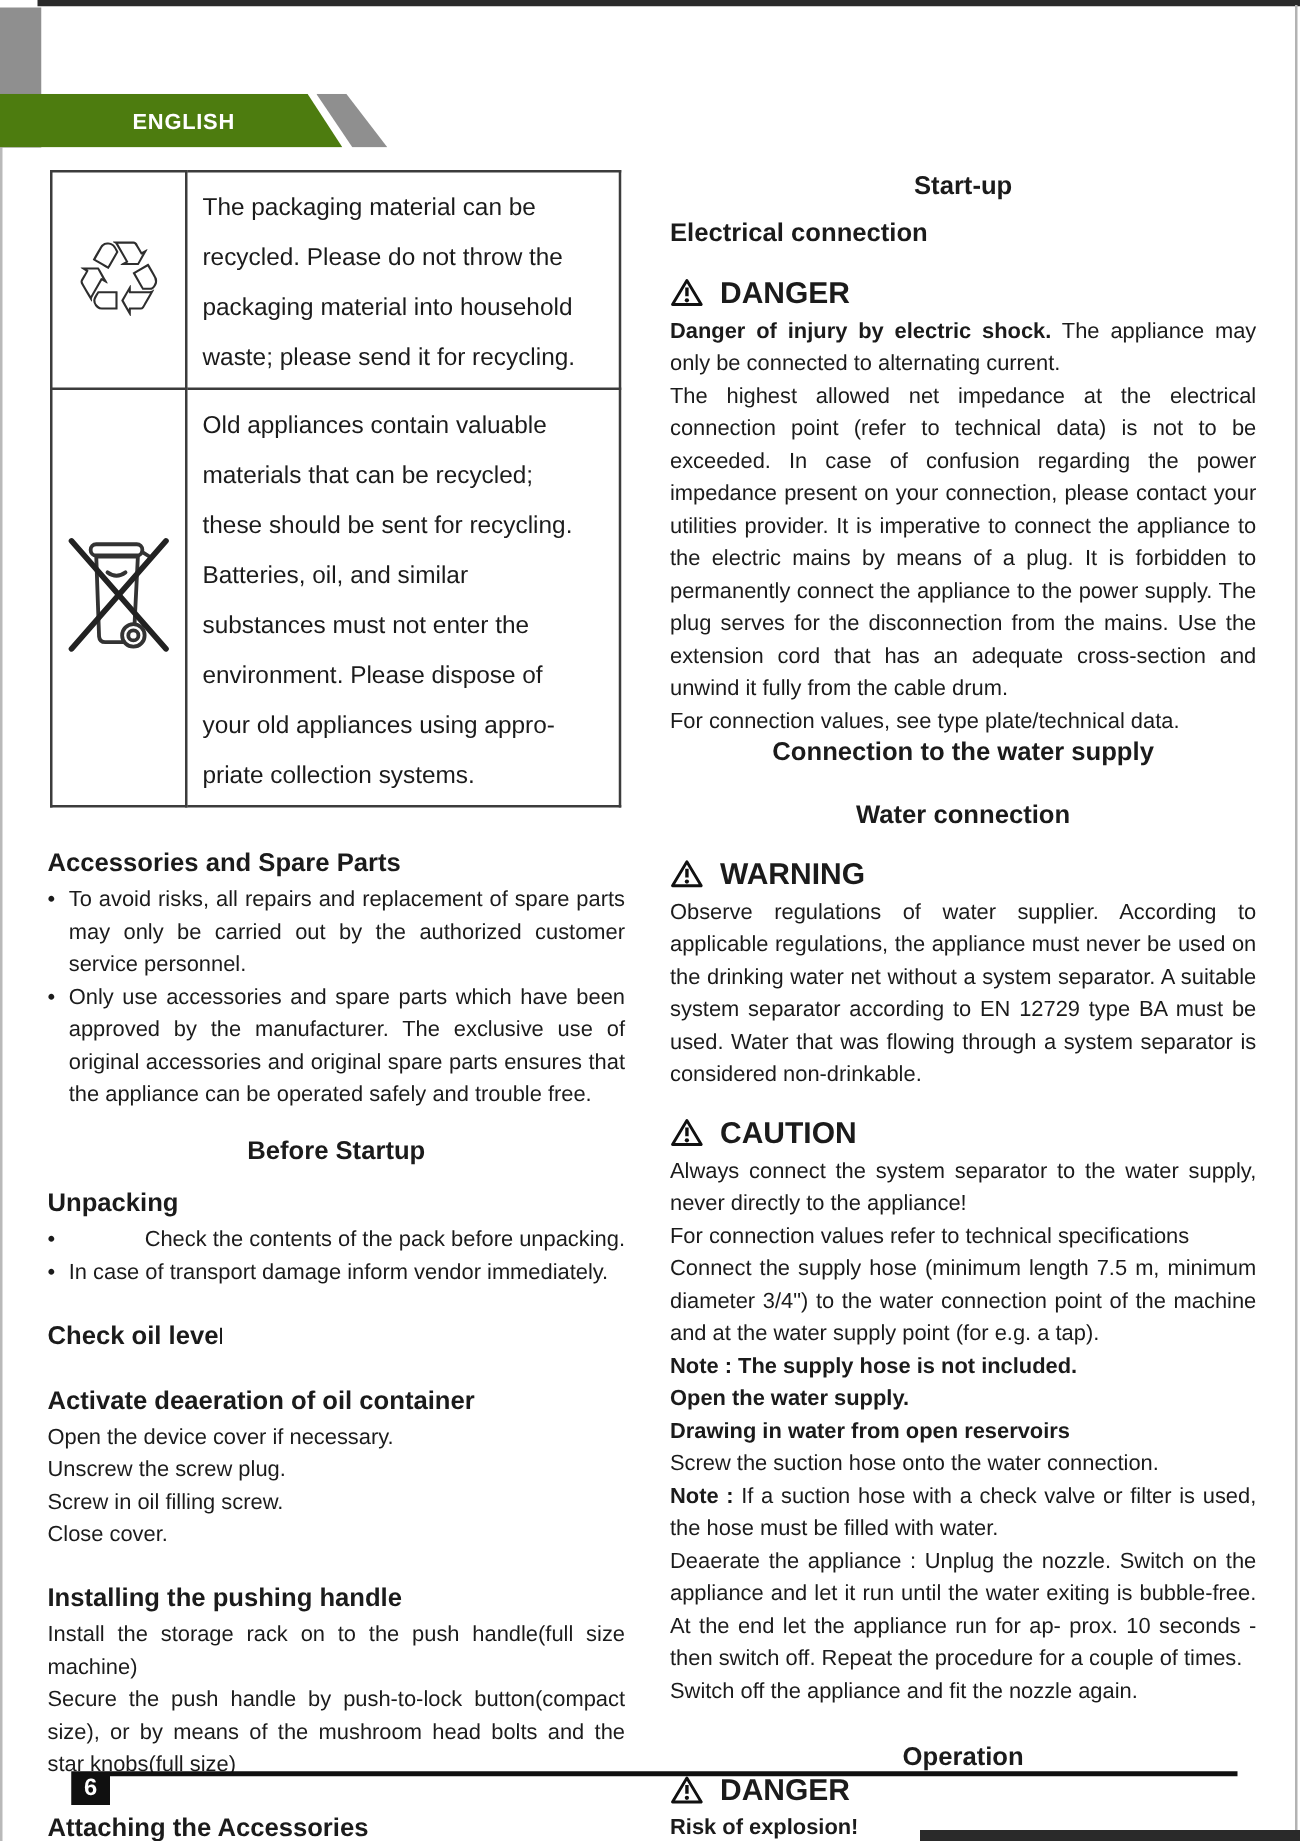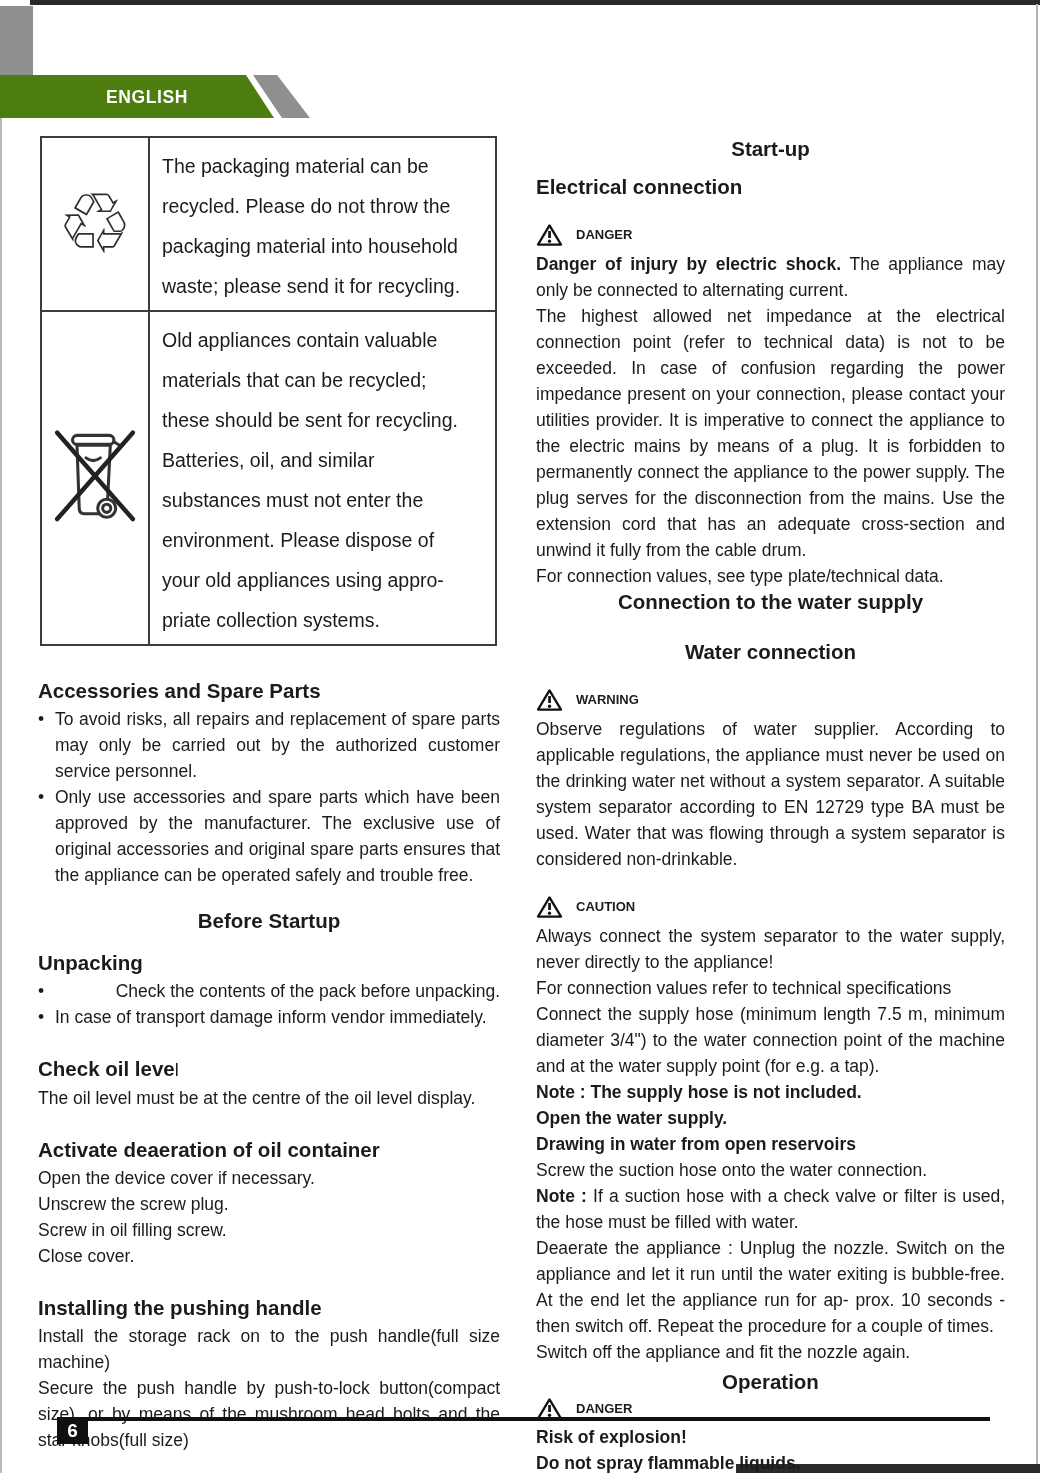--- a/index.html
+++ b/index.html
@@ -39,21 +39,21 @@
   .row1{height:157px;}
   .row2{height:240px;}
   .recycle-glyph{font-size:84px;line-height:1;color:#2e2e2e;font-family:"DejaVu Sans",sans-serif;}
 
   
   .bullet{display:flex;}
   .bullet .dot{width:17px;flex:none;}
   .bullet .bt{flex:1;text-align:justify;}
 
   
-  .warn-row{display:flex;align-items:center;gap:13px;font-weight:bold;font-size:13px;
+  .warn-row{display:flex;align-items:flex-start;gap:13px;font-weight:bold;font-size:24px;
             margin:22px 0 3px 0;}
   .warn-row svg{flex:none;display:block;}
 
   
   .page-badge{position:absolute;left:57px;top:1417px;width:31px;height:27px;background:#101010;
             color:#fff;font-size:19px;font-weight:bold;text-align:center;line-height:28px;}
   .footer-line{position:absolute;left:88px;top:1417px;width:902px;height:4px;background:#101010;}
 
   .mt0{margin-top:16px;} .mt12{margin-top:12px;} .mt20{margin-top:20px;} .mt24{margin-top:24px;}
 </style>
@@ -129,21 +129,20 @@
     <div class="bullet">
       <span class="dot">•</span>
       <span class="bt" style="text-align:right;">Check the contents of the pack before unpacking.</span>
     </div>
     <div class="bullet">
       <span class="dot">•</span>
       <span class="bt" style="text-align:left;">In case of transport damage inform vendor immediately.</span>
     </div>
 
     <div class="sec-head"><span>Check oil leve</span><span class="light" style="font-size:18px;">l</span></div>
-    <div>The oil level must be at the centre of the oil level display.</div>
 
     <div class="sec-head">Activate deaeration of oil container</div>
     <div class="pre">Open the device cover if necessary.
 Unscrew the screw plug.
 Screw in oil filling screw.
 Close cover.</div>
 
     <div class="sec-head">Installing the pushing handle</div>
     <div class="just">Install the storage rack on to the push handle(full size machine)</div>
     <div class="just">Secure the push handle by push-to-lock button(compact size), or by means of the mushroom head bolts and the star knobs(full size)</div>
@@ -196,21 +195,21 @@
     <div>For connection values refer to technical specifications</div>
     <div class="just">Connect the supply hose (minimum length 7.5 m, minimum diameter 3/4") to the water connection point of the machine and at the water supply point (for e.g. a tap).</div>
     <div class="b">Note : The supply hose is not included.</div>
     <div class="b">Open the water supply.</div>
     <div class="b">Drawing in water from open reservoirs</div>
     <div>Screw the suction hose onto the water connection.</div>
     <div class="just"><span class="b">Note :</span><span> If a suction hose with a check valve or filter is used, the hose must be filled with water.</span></div>
     <div class="just">Deaerate the appliance : Unplug the nozzle. Switch on the appliance and let it run until the water exiting is bubble-free. At the end let the appliance run for ap- prox. 10 seconds - then switch off. Repeat the procedure for a couple of times.</div>
     <div>Switch off the appliance and fit the nozzle again.</div>
 
-    <div class="center-head" style="margin-top:4px;">Operation</div>
+    <div class="center-head" style="margin-top:28px;">Operation</div>
     <div class="warn-row" style="margin:1px 0 2px 0;">
       <svg width="27" height="24" viewBox="0 0 27 24">
         <path d="M13.5 2.4 L25 21.6 H2 Z" fill="none" stroke="#111" stroke-width="2.3" stroke-linejoin="round"></path>
         <rect x="12.2" y="8" width="2.7" height="7" fill="#111"></rect>
         <circle cx="13.5" cy="18.2" r="1.7" fill="#111"></circle>
       </svg>
       <span>DANGER</span>
     </div>
     <div class="pre b">Risk of explosion!
 Do not spray flammable liquids.

